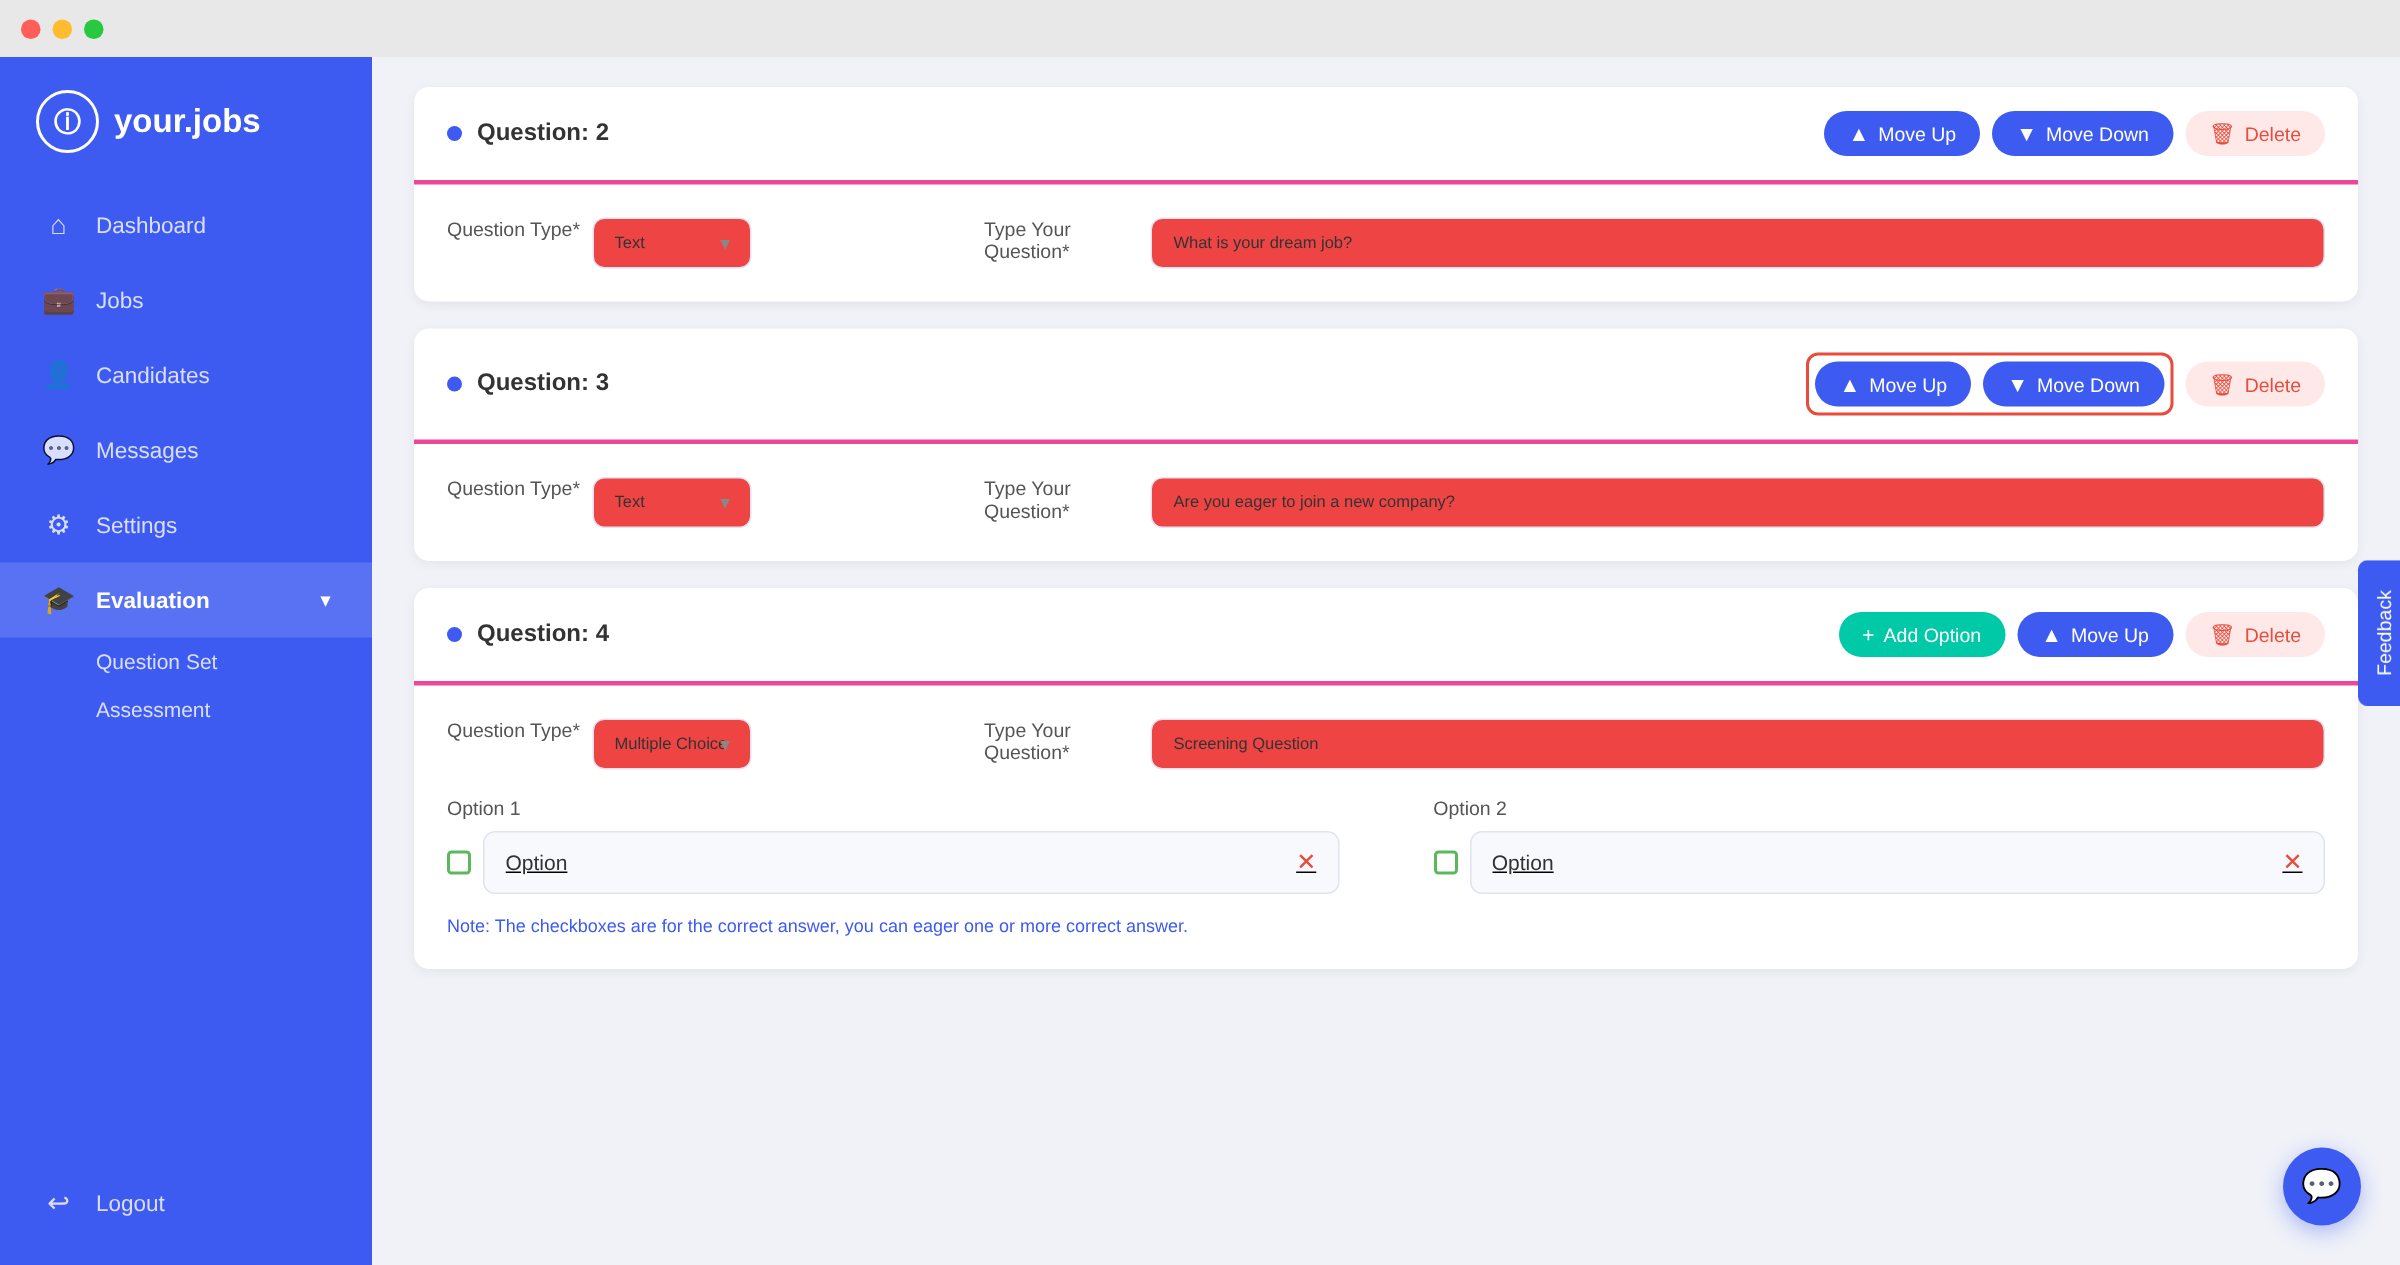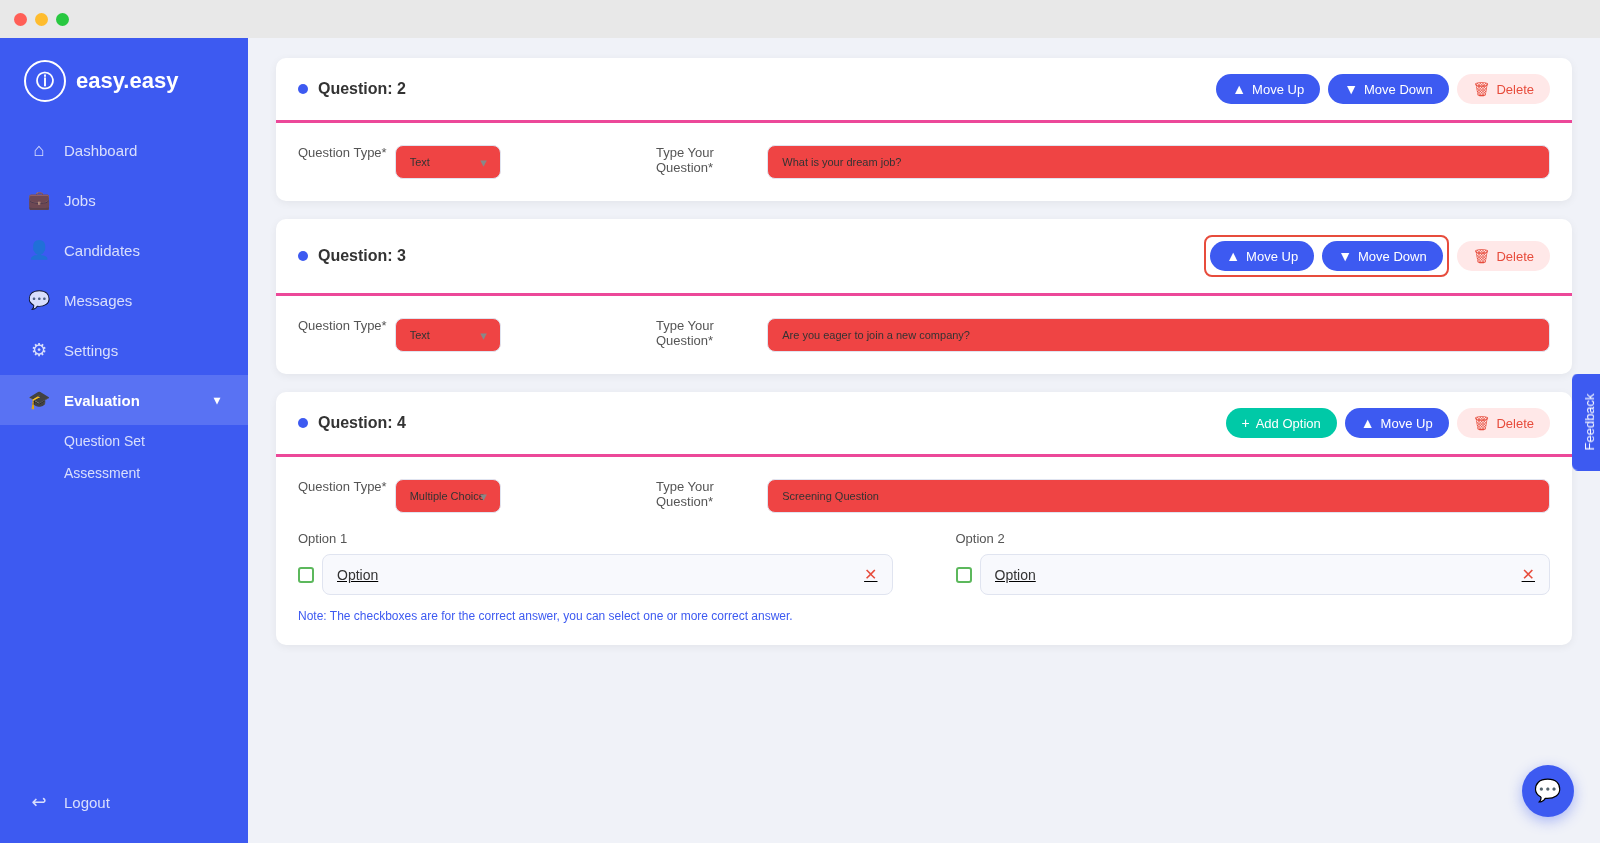--- a/index.html
+++ b/index.html
@@ -133,21 +133,21 @@
 
 <div class="titlebar">
   <div class="titlebar-btn btn-red"></div>
   <div class="titlebar-btn btn-yellow"></div>
   <div class="titlebar-btn btn-green"></div>
 </div>
 
 <div class="sidebar">
   <div class="sidebar-logo">
     <div class="logo-icon">ⓘ</div>
-    <span>easy.easy</span>
+    <span>your.jobs</span>
   </div>
   <nav class="sidebar-nav">
     <div class="nav-item">
       <span class="icon">⌂</span>
       <span>Dashboard</span>
     </div>
     <div class="nav-item">
       <span class="icon">💼</span>
       <span>Jobs</span>
     </div>
@@ -321,21 +321,21 @@
           <div class="option-input-row">
             <div class="option-checkbox"></div>
             <div class="option-input-wrapper">
               <input class="option-input-field" type="text" value="Option" style="">
               <span class="option-clear">✕</span>
             </div>
           </div>
         </div>
       </div>
 
-      <p class="note-text">Note: The checkboxes are for the correct answer, you can select one or more correct answer.</p>
+      <p class="note-text">Note: The checkboxes are for the correct answer, you can eager one or more correct answer.</p>
     </div>
   </div>
 
 </div>
 
 <div class="feedback-tab">Feedback</div>
 
 <div class="chat-btn">
   <span>💬</span>
 </div>

